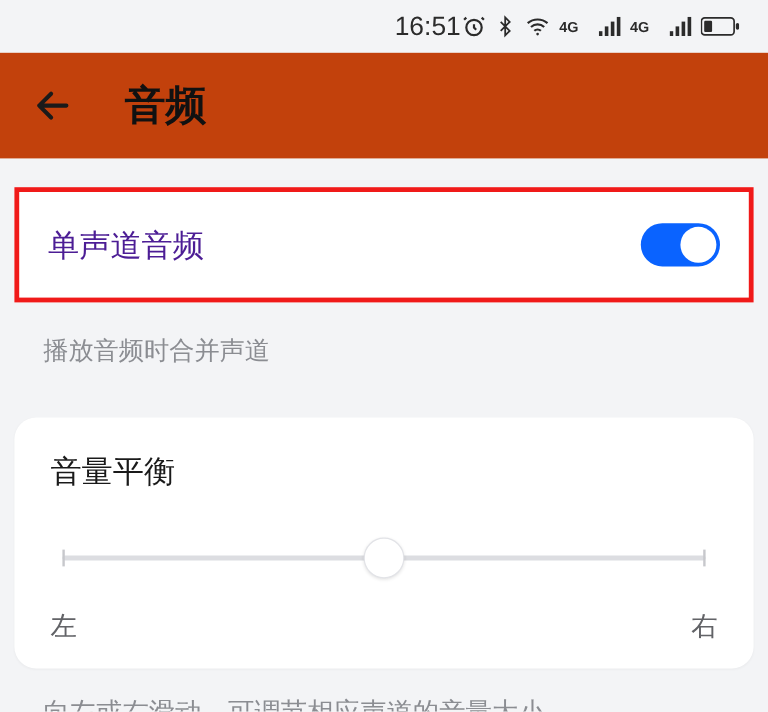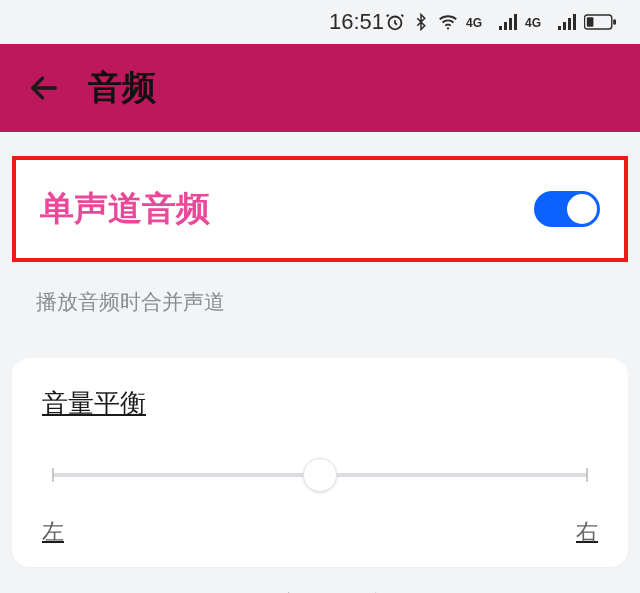--- a/index.html
+++ b/index.html
@@ -34,22 +34,22 @@
   .statusbar svg { display: block; }
   .sig-group { display: flex; align-items: flex-end; gap: 16px; }
   .sig-label { font-size: 12px; font-weight: 600; margin-right: 1px; color:#2b2b2b; }
 
   
   .appbar {
     height: 88px;
     display: flex;
     align-items: center;
     padding: 0 24px;
-    gap: 24px;
-    background: #be185d;
+    gap: 40px;
+    background: #c2410c;
   }
   .appbar .back { width: 40px; height: 40px; display:flex; align-items:center; justify-content:center; }
   .appbar .title { font-size: 34px; font-weight: 600; color:#111; }
 
   
   .content { padding: 0 12px; }
 
   .card {
     background: #fff;
     border-radius: 18px;
@@ -61,41 +61,41 @@
     border-radius: 0;
     margin: 24px 0 8px;
     background:#fff;
   }
   .row {
     display: flex;
     align-items: center;
     justify-content: space-between;
     padding: 26px 24px;
   }
-  .row .label { font-size: 34px; font-weight: 700; color:#ec4899; }
+  .row .label { font-size: 26px; font-weight: 400; color:#4c1d95; }
 
   
   .toggle {
     width: 66px; height: 36px; border-radius: 18px;
     background: #0a63ff;
     position: relative;
   }
   .toggle .knob {
     position: absolute; top: 3px; right: 3px;
     width: 30px; height: 30px; border-radius: 50%;
     background: #fff;
   }
 
   .helper {
     font-size: 21px;
     color: #8b8d92;
     padding: 18px 24px 30px;
   }
 
-  .balance-card { margin-top: 12px; padding: 28px 30px 20px; text-decoration: underline; }
+  .balance-card { margin-top: 12px; padding: 28px 30px 20px; }
   .balance-title { font-size: 26px; font-weight: 500; }
 
   .slider-wrap { margin-top: 34px; position: relative; height: 40px; }
   .slider-track {
     position: absolute; left: 10px; right: 10px; top: 50%;
     height: 4px; background: #dcdde1; transform: translateY(-50%);
     border-radius: 2px;
   }
   .slider-track::before, .slider-track::after {
     content: ""; position: absolute; top: 50%; width: 2px; height: 14px;

